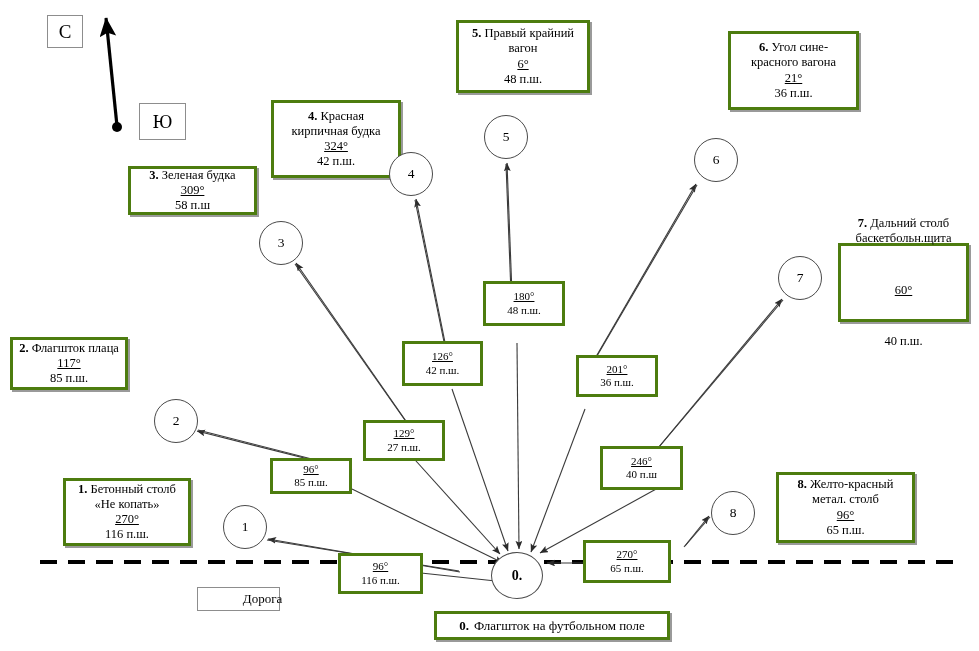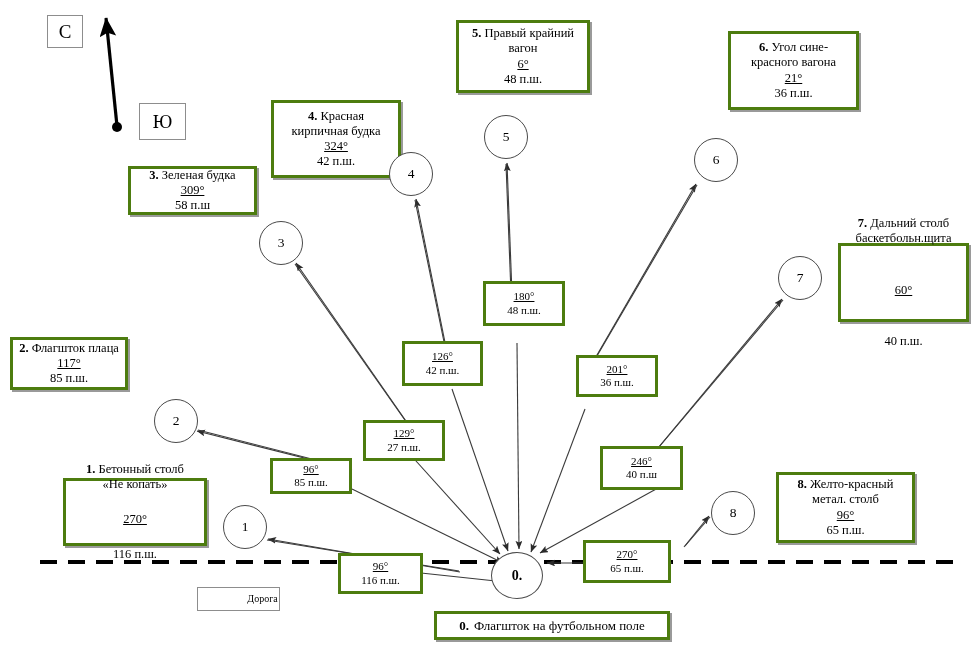--- a/index.html
+++ b/index.html
@@ -15,21 +15,21 @@
   .poi .ttl{white-space:pre-line;}
   .poi .ttl b{font-weight:bold;}
   .poi .deg{text-decoration:underline;}
   .poi .dist{}
 
   .meas{font-size:11px;}
   .meas .deg{text-decoration:underline;}
 
   .compass{font-size:19px;font-family:"Liberation Serif",serif;border:1px solid #8d8d8d;}
 
-  .road-label{font-size:10px;border:1px solid #8d8d8d;padding-left:48px;}
+  .road-label{font-size:13px;border:1px solid #8d8d8d;padding-left:48px;}
   .origin-label{font-size:13px;}
   .origin-label b{font-weight:bold;}
 
   
   .circ{position:absolute;border:1px solid #4a4a4a;border-radius:50%;background:#fff;
         display:flex;align-items:center;justify-content:center;font-size:13.5px;color:#000;
         box-sizing:border-box;}
   .circ.origin{font-weight:bold;font-size:14px;}
 
   
@@ -91,21 +91,21 @@
     </g>
   </svg>
 
   <div class="box compass" style="left:47px;top:15px;width:36px;height:33px;">
     <span>С</span>
   </div>
   <div class="box compass" style="left:139px;top:103px;width:47px;height:37px;">
     <span>Ю</span>
   </div>
 
-  <div class="box poi shadow" style="left:63px;top:478px;width:144px;height:68px;gap:20px;">
+  <div class="box poi shadow" style="left:63px;top:478px;width:128px;height:68px;">
     <div class="ttl"><b>1.</b> <span>Бетонный столб
 «Не копать»</span></div>
     <div class="deg">270°</div>
     <div class="dist">116 п.ш.</div>
   </div>
 
   <div class="box poi shadow" style="left:10px;top:337px;width:118px;height:53px;">
     <div class="ttl"><b>2.</b> <span>Флагшток плаца</span></div>
     <div class="deg">117°</div>
     <div class="dist">85 п.ш.</div>

